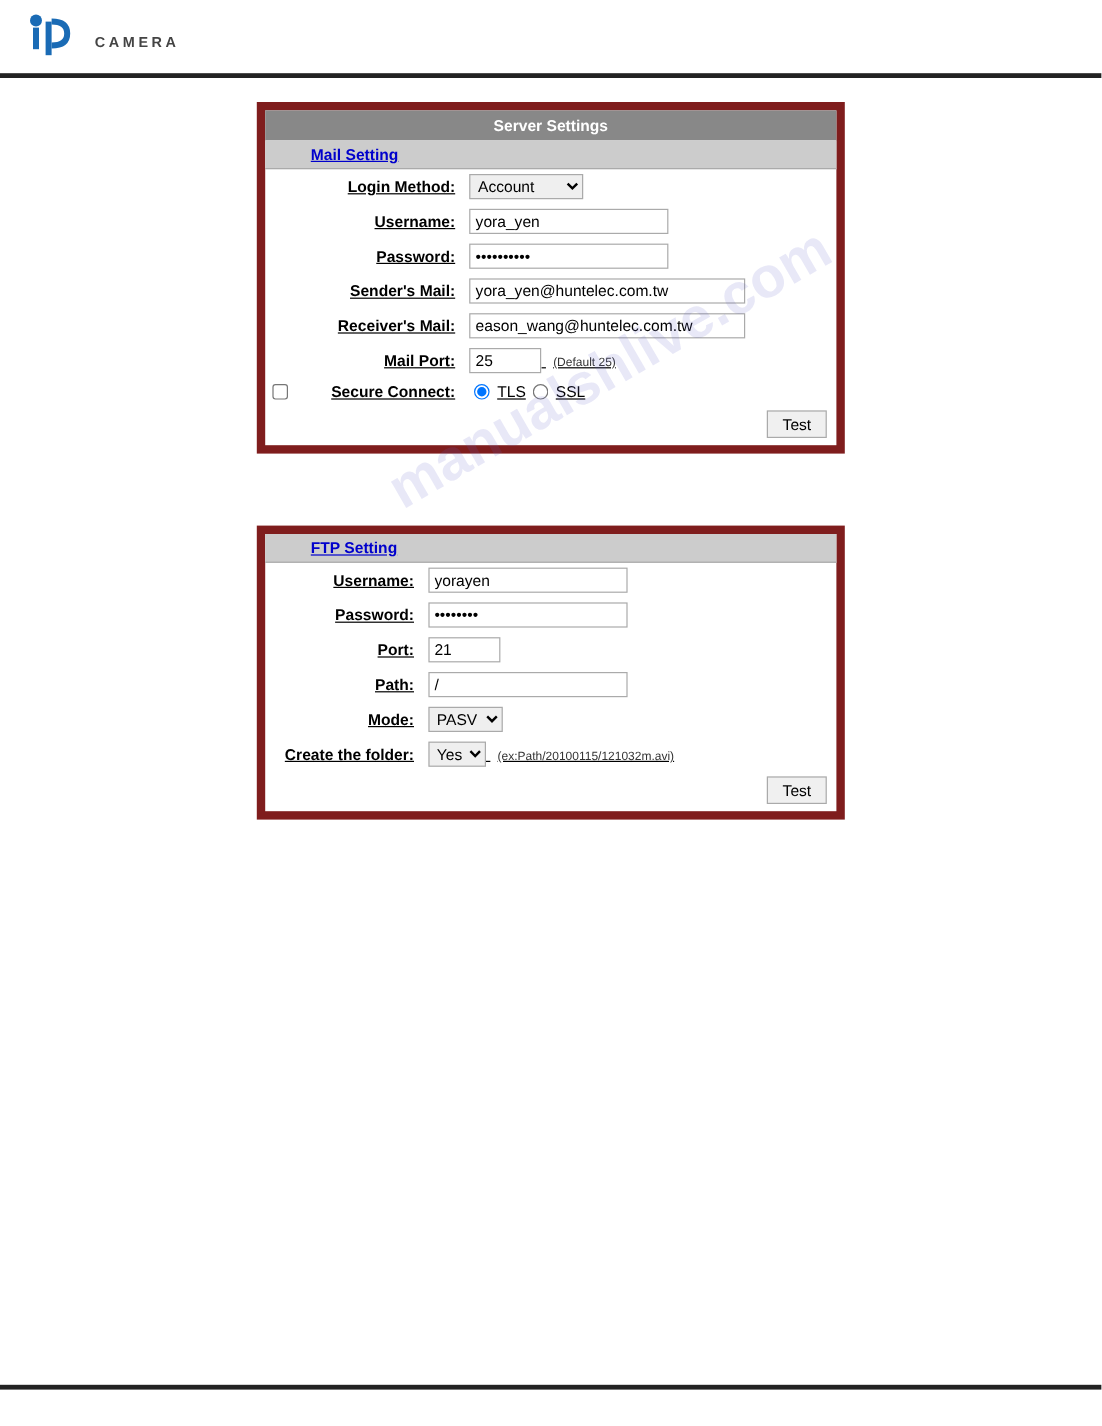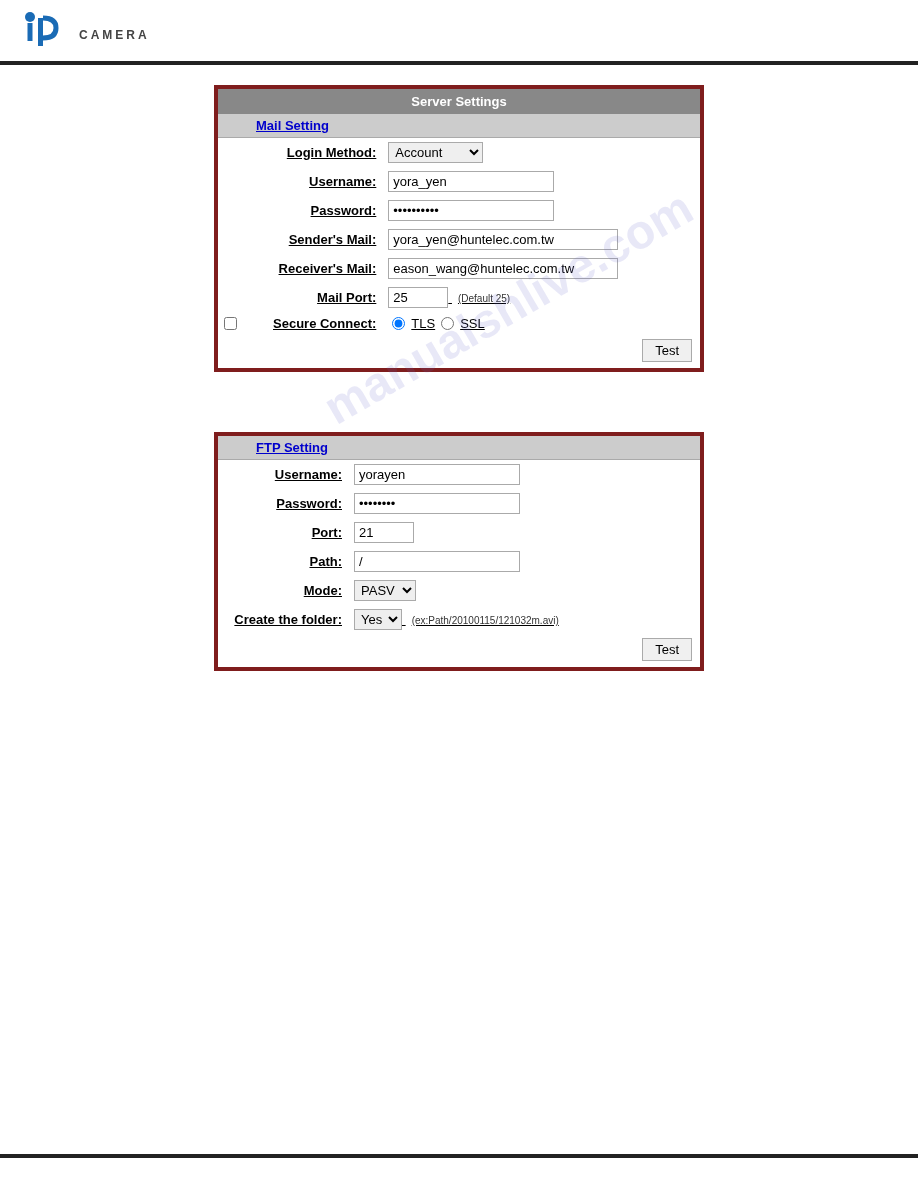--- a/index.html
+++ b/index.html
@@ -38,21 +38,21 @@
       white-space: nowrap;
     }
 
     
     .content {
       padding: 20px 60px;
     }
 
     
     .settings-panel {
-      border: 4px solid #7f1d1d;
+      border: 7px solid #7f1d1d;
       margin-bottom: 60px;
       background: #fff;
       width: 490px;
       margin-left: auto;
       margin-right: auto;
     }
 
     .panel-title {
       background: #888;
       color: #fff;

